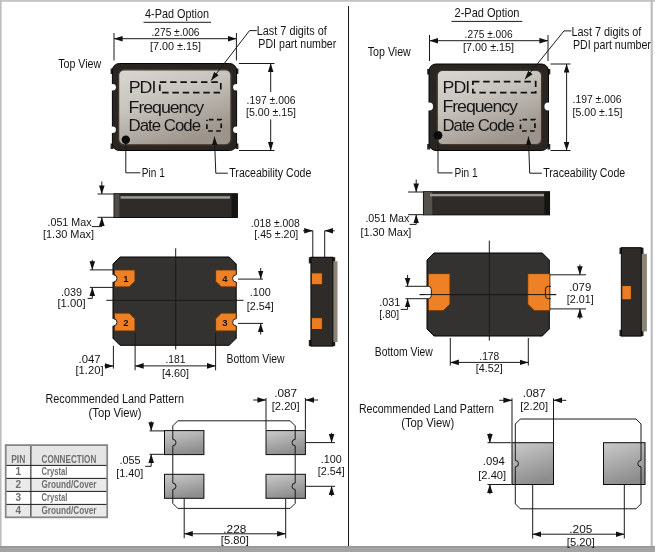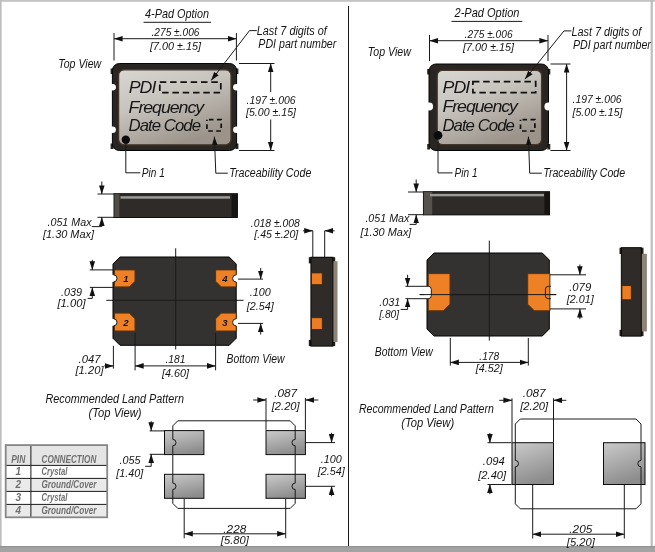--- a/index.html
+++ b/index.html
@@ -1,16 +1,16 @@
 <!DOCTYPE html>
 <html><head>
 <meta charset="utf-8">
 <style>
 html,body{margin:0;padding:0;background:#fff;}
-#page{position:relative;width:655px;height:552px;overflow:hidden;background:#fff;font-style:italic;}
+#page{position:relative;width:655px;height:552px;overflow:hidden;background:#fff;}
 svg{display:block;}
 text{font-family:"Liberation Sans",sans-serif;fill:#141414;}
 .d{font-size:11px;}
 .l{font-size:12px;}
 .h{font-size:13.5px;}
 .m{font-size:17px;letter-spacing:-1px;fill:#161616;}
 .tb{font-weight:bold;fill:#6f6f6f;}
 line,polyline,path.ln{stroke:#1a1a1a;stroke-width:1;fill:none;}
 </style>
 </head>

